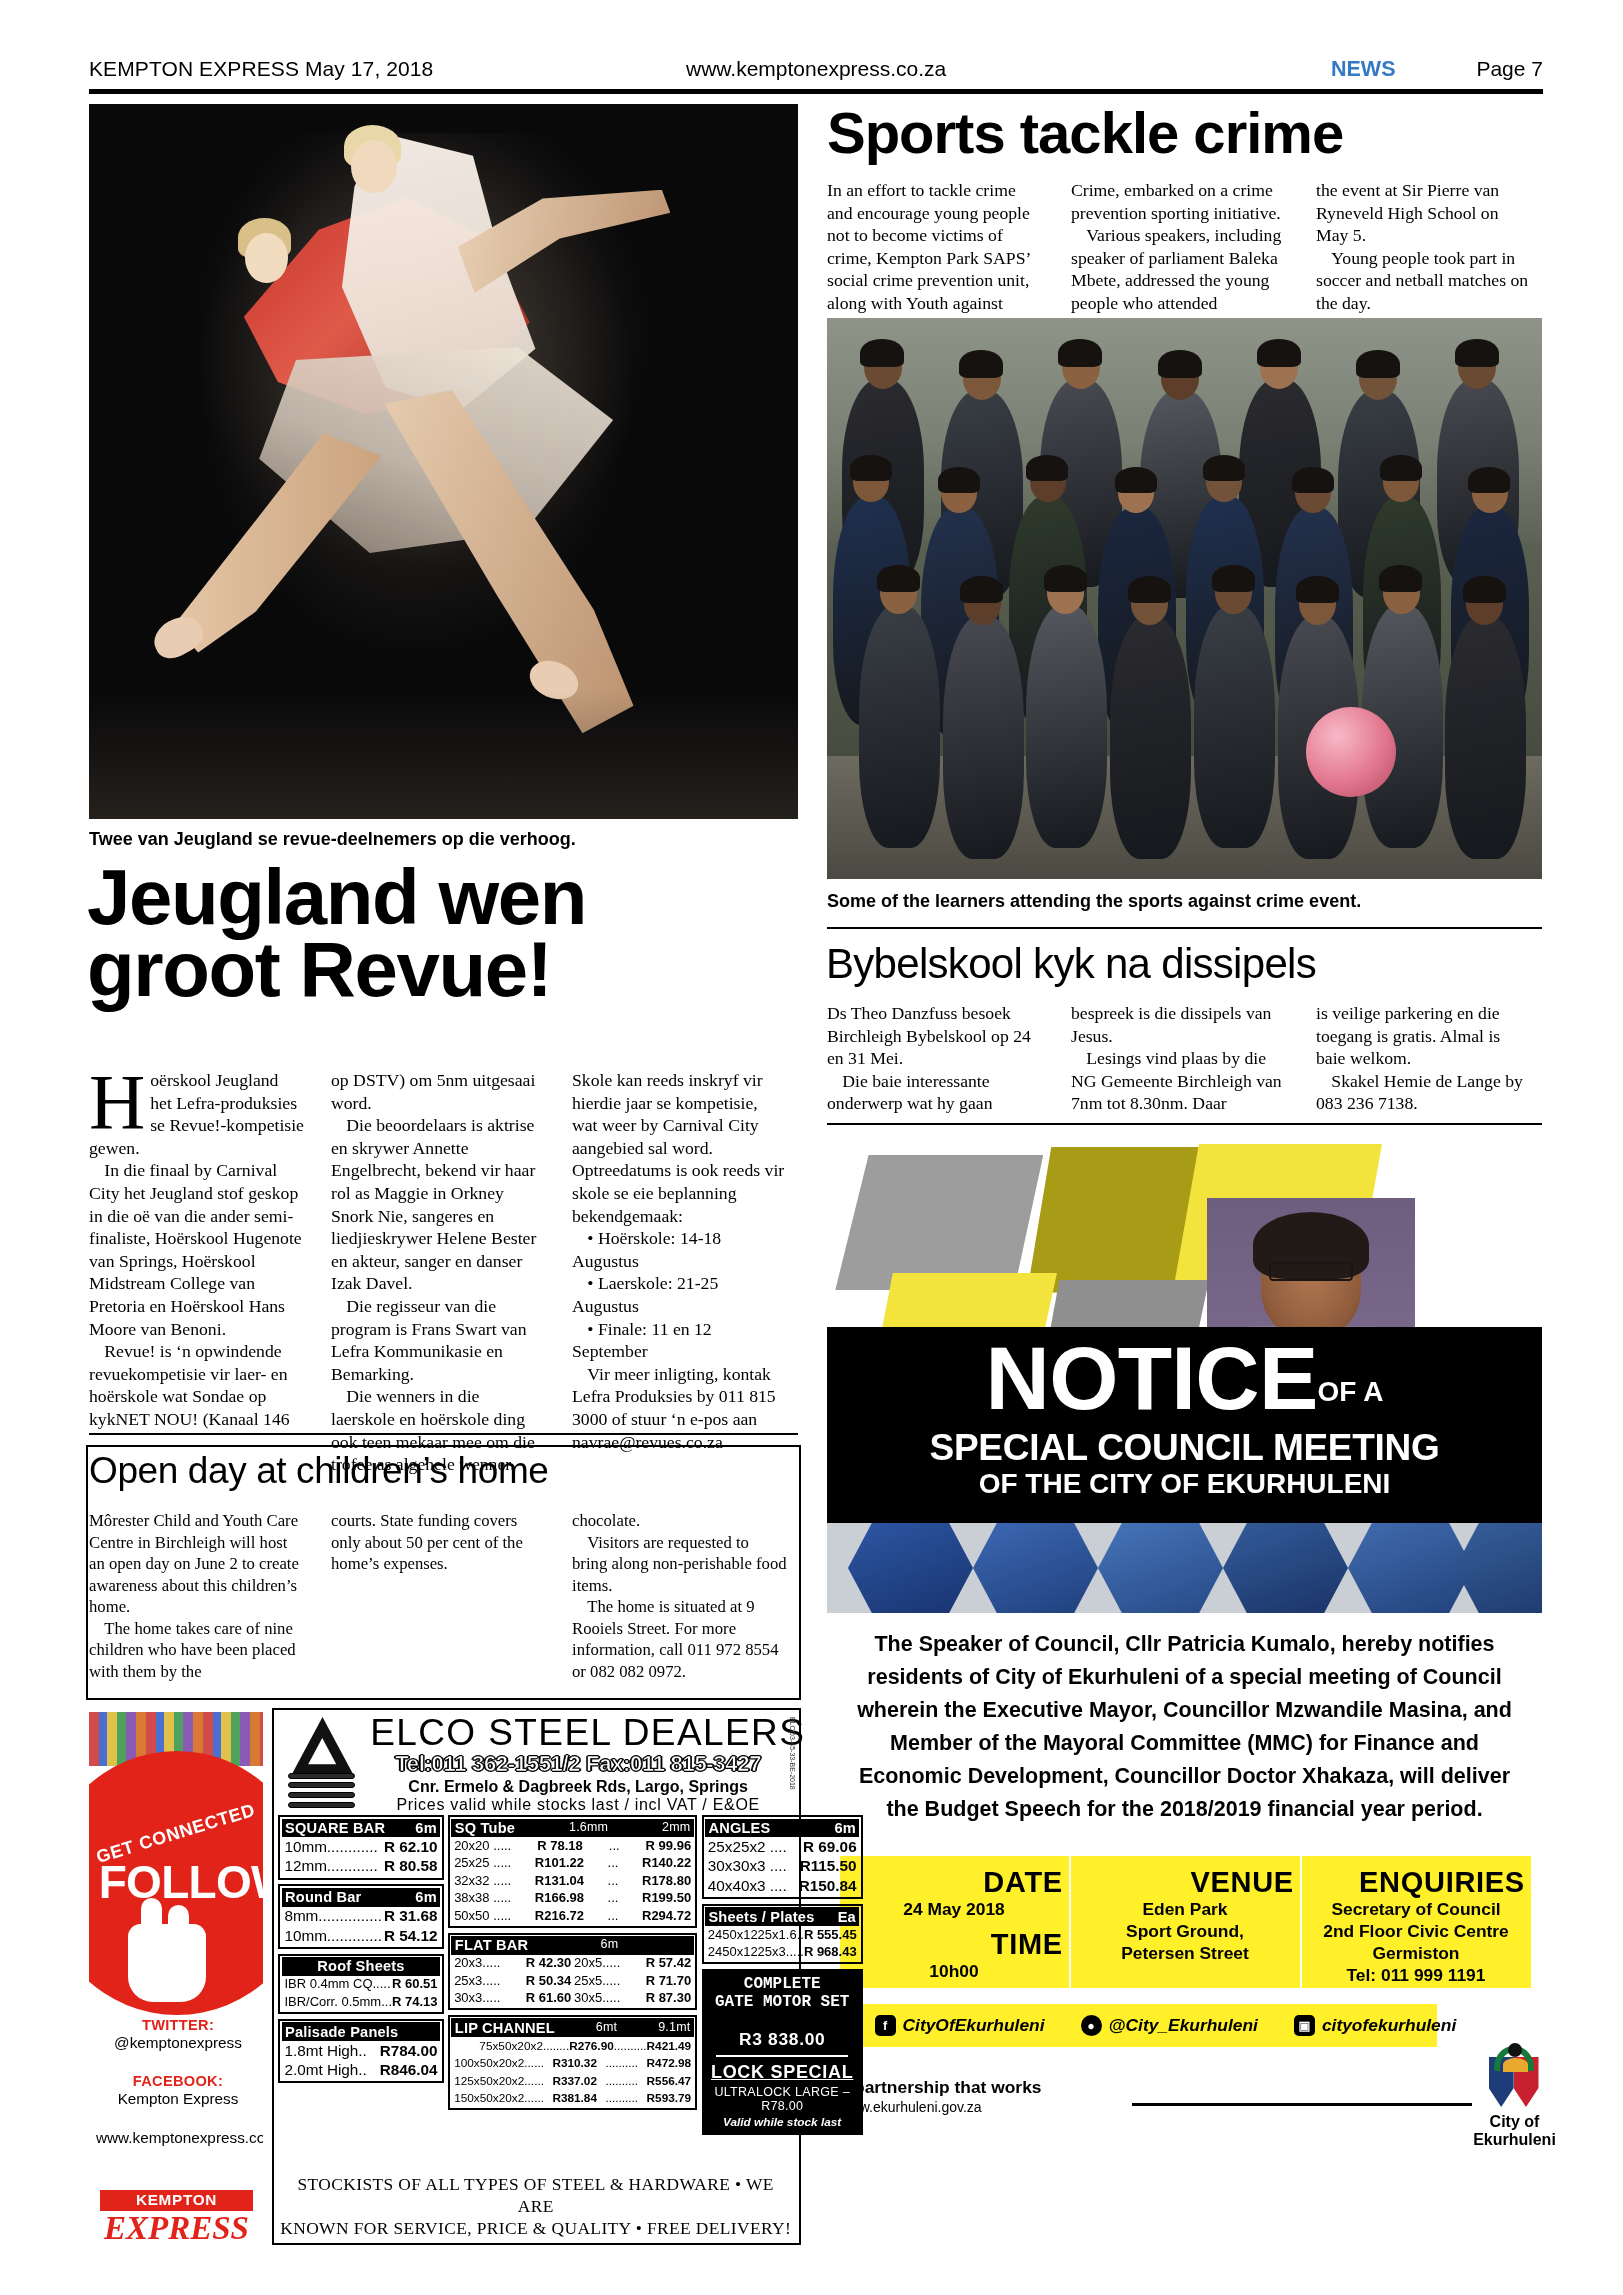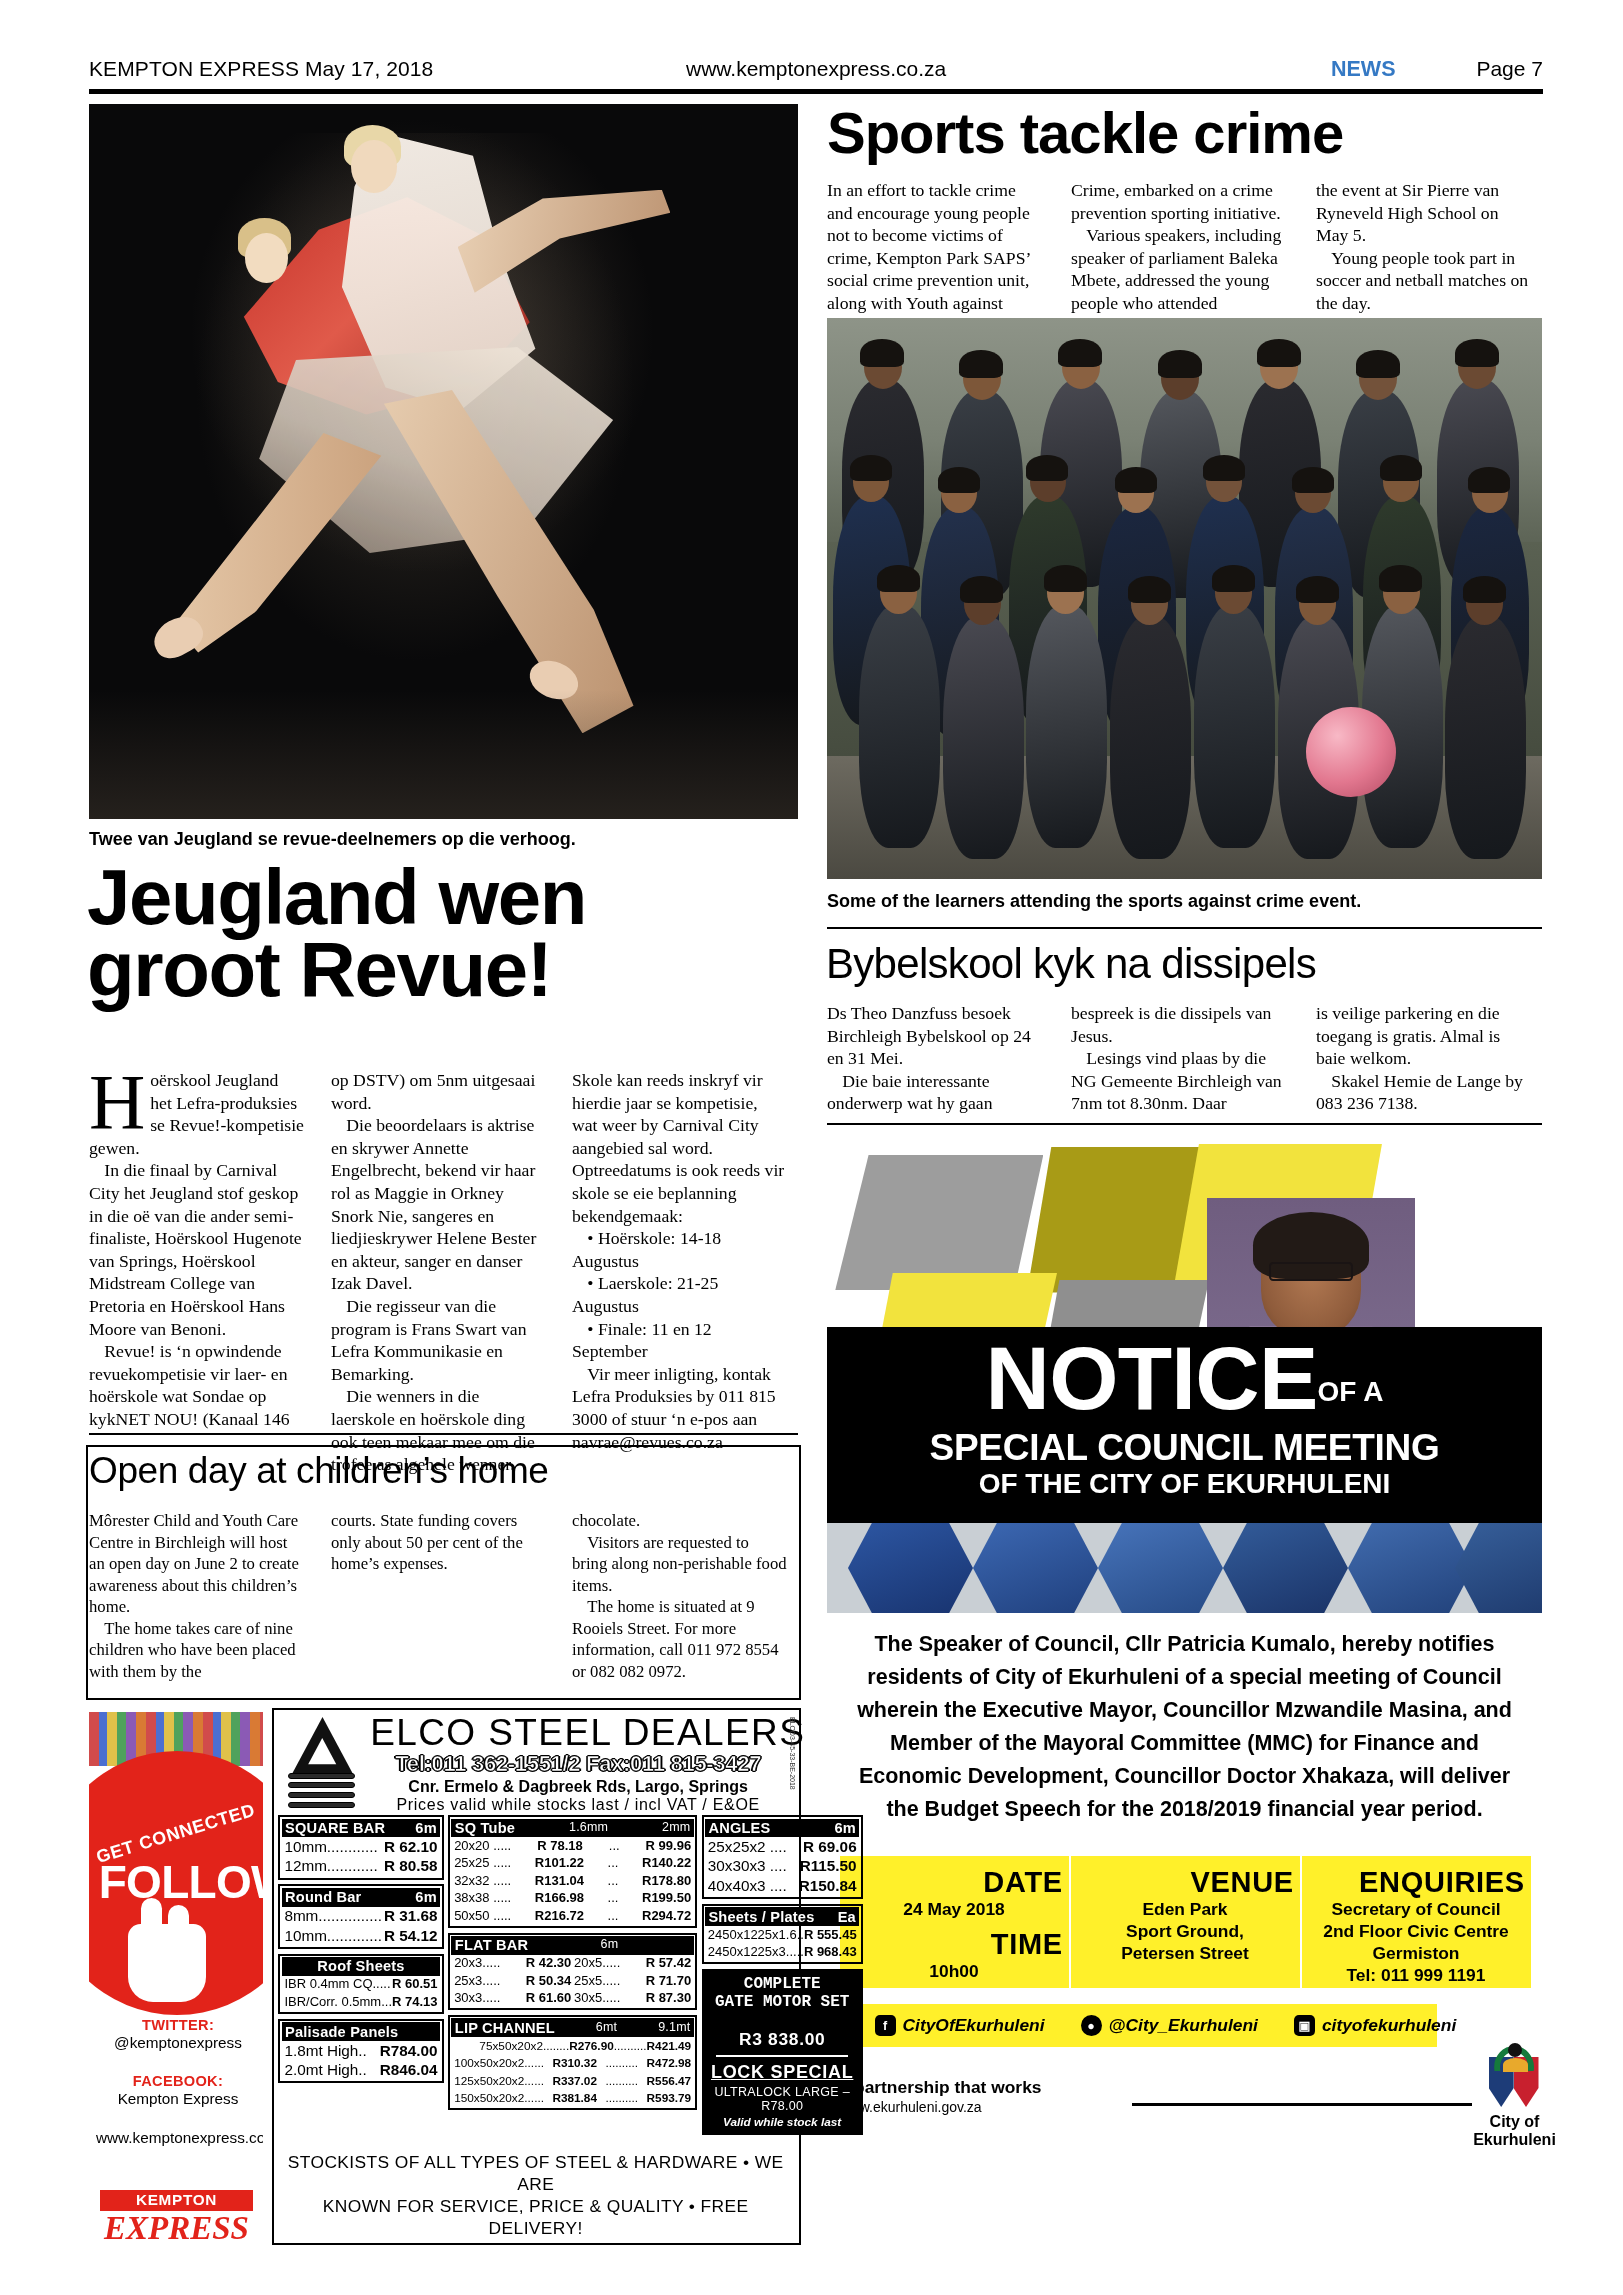--- a/index.html
+++ b/index.html
@@ -381,21 +381,21 @@
     font-family:"Liberation Sans", sans-serif;
   }
   .gm1 { font-weight:bold; font-size:16px; line-height:18px;font-family:Liberation Mono, monospace; }
   .gm2 { font-weight:bold; font-size:17.4px; letter-spacing:0.7px; margin-top:18px; }
   .gm-div { height:2.1px; background:#fff; margin:4.9px 9.7px; }
   .ls1 { font-weight:bold; font-size:18px; letter-spacing:0.7px; text-decoration:underline; }
   .ls2 { font-size:12.5px; letter-spacing:0.3px; margin-top:2.1px; }
   .ls3 { font-style:italic; font-weight:bold; font-size:11.8px; margin-top:1.4px; }
   .elco-foot {
     position:absolute; left:4.2px; bottom:4.2px; width:515px; text-align:center;
-    font-family:Liberation Sans, sans-serif; font-size:17.4px; line-height:22px; letter-spacing:0.4px;
+    font-family:Liberation Serif, serif; font-size:17.4px; line-height:22px; letter-spacing:0.4px;
   }
 </style>
 </head>
 <body>
 
 <div class="page">
 
   <div class="masthead">
     <div class="mh-left">KEMPTON EXPRESS May 17, 2018</div>
     <div class="mh-center">www.kemptonexpress.co.za</div>

